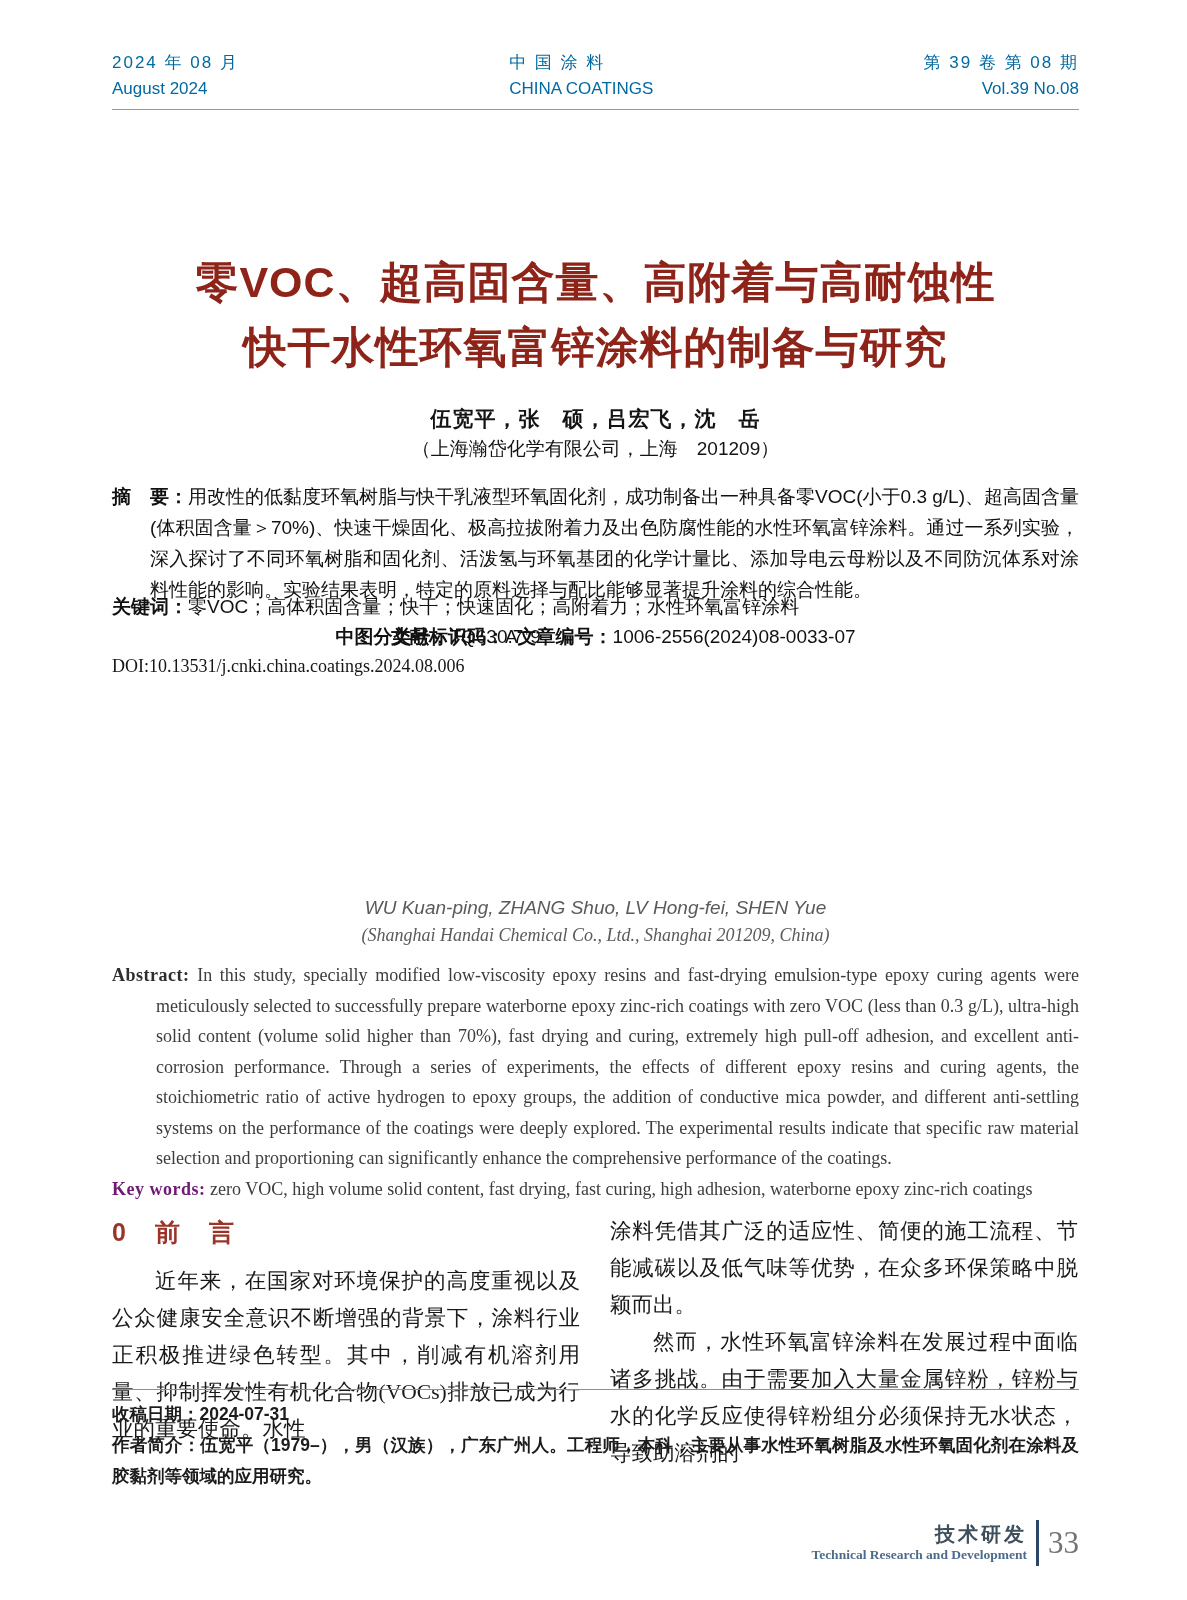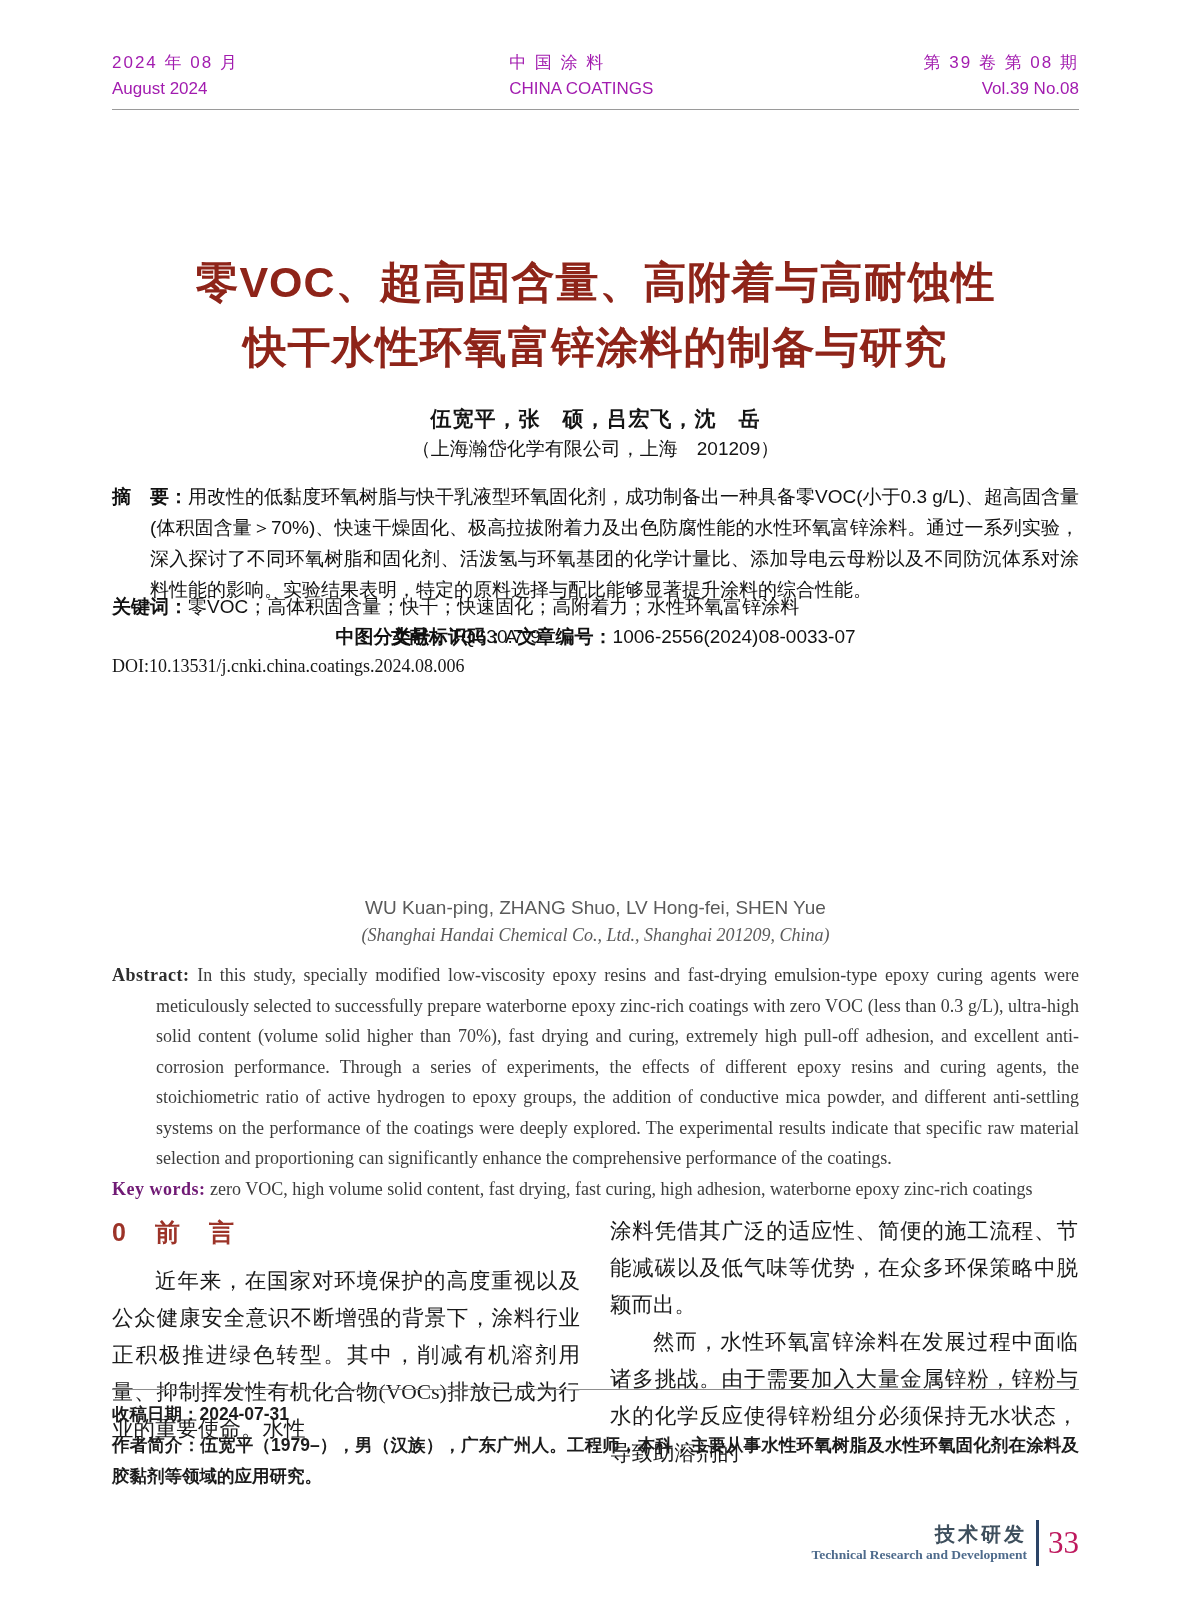--- a/index.html
+++ b/index.html
@@ -8,21 +8,21 @@
     width:1187px;height:1600px;
     background:#ffffff;
     font-family:"Liberation Sans","DejaVu Sans",sans-serif;
     color:#1a1a1a;
     overflow:hidden;
   }
   .abs{position:absolute;left:112px;right:108px;}
 
   
   .jheader{top:50px;display:flex;justify-content:space-between;align-items:flex-end;
-    color:#a21caf;font-size:17px;line-height:26px;padding-bottom:7px;border-bottom:1.5px solid #9a9a9a;}
+    color:#0369a1;font-size:17px;line-height:26px;padding-bottom:7px;border-bottom:1.5px solid #9a9a9a;}
   .jheader .hcol{display:flex;flex-direction:column;}
   .jheader .hc{text-align:left;}
   .jheader .hr{text-align:right;}
   .jheader .cn{letter-spacing:2px;}
 
   
   .title-cn{top:250px;text-align:center;color:#8e2419;font-weight:bold;
     font-size:43px;line-height:65px;letter-spacing:1px;}
 
   .authors-cn{top:405px;text-align:center;font-size:21px;font-weight:600;color:#141414;letter-spacing:1px;}
@@ -37,21 +37,21 @@
 
   .meta-row{top:624px;display:flex;justify-content:center;font-size:19px;color:#111;font-weight:500;}
   .meta-row .lbl{font-weight:bold;}
   .meta-row sup{font-size:12px;vertical-align:super;}
   .meta-row .mid{margin-left:-150px;}
   .doi{top:656px;font-family:"Liberation Serif","DejaVu Serif",serif;font-size:18px;color:#151515;}
 
   
   .title-en{top:733px;text-align:center;color:#8e2419;font-weight:bold;
     font-family:"Liberation Serif","DejaVu Serif",serif;font-size:31px;line-height:53px;}
-  .authors-en{top:897px;text-align:center;font-size:19px;color:#5a5a5a;}
+  .authors-en{top:897px;text-align:center;font-size:19px;color:#5a5a5a;font-style:italic;}
   .affil-en{top:925px;text-align:center;font-family:"Liberation Serif","DejaVu Serif",serif;
     font-style:italic;font-size:18px;color:#5a5a5a;}
 
   .abstract-en{top:960px;font-family:"Liberation Serif","DejaVu Serif",serif;
     font-size:18px;line-height:30.5px;color:#3d3d3d;text-align:justify;
     padding-left:44px;text-indent:-44px;}
   .abstract-en .lbl{font-weight:bold;color:#2e2e2e;letter-spacing:0.5px;}
   .kw-en{margin-top:0px;}
   .kw-en .lbl{font-weight:bold;color:#701a75;}
 
@@ -69,21 +69,21 @@
     font-size:17.5px;line-height:31px;color:#1c1c1c;font-weight:700;text-align:justify;}
 
   
   .pfooter{position:absolute;right:108px;top:1520px;display:flex;align-items:center;}
   .pfooter .cat{text-align:right;margin-right:9px;}
   .pfooter .cat-cn{font-size:20px;font-weight:bold;color:#3e4f5d;letter-spacing:3px;line-height:24px;}
   .pfooter .cat-en{font-family:"Liberation Serif","DejaVu Serif",serif;font-weight:bold;
     font-size:13.5px;color:#4e6b8c;line-height:18px;text-align:right;}
   .pfooter .vbar{width:3px;height:46px;background:#2c4466;margin-right:9px;}
   .pfooter .pnum{font-family:"Liberation Serif","DejaVu Serif",serif;
-    font-size:31px;color:#be185d;line-height:46px;}
+    font-size:31px;color:#737373;line-height:46px;}
 </style>
 </head>
 <body>
 
 <div class="page">
 
   <div class="abs jheader">
     <div class="hcol">
       <span class="cn">2024 年 08 月</span>
       <span>August 2024</span>

